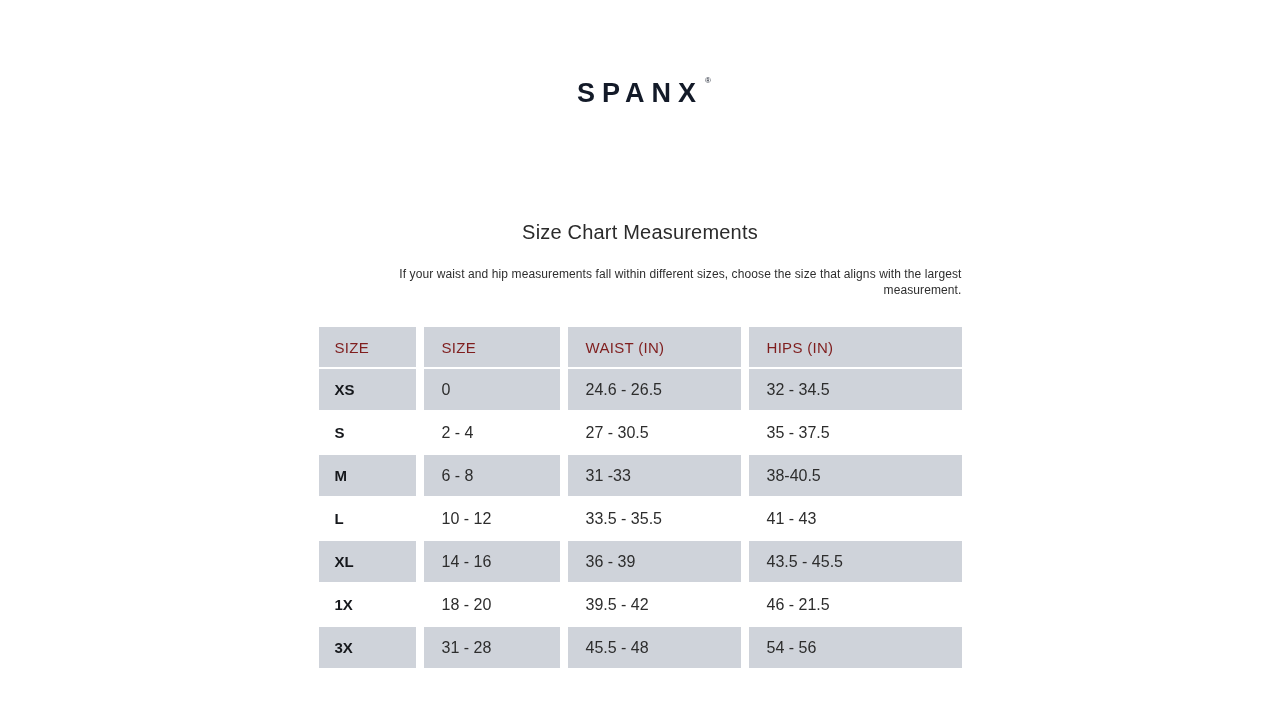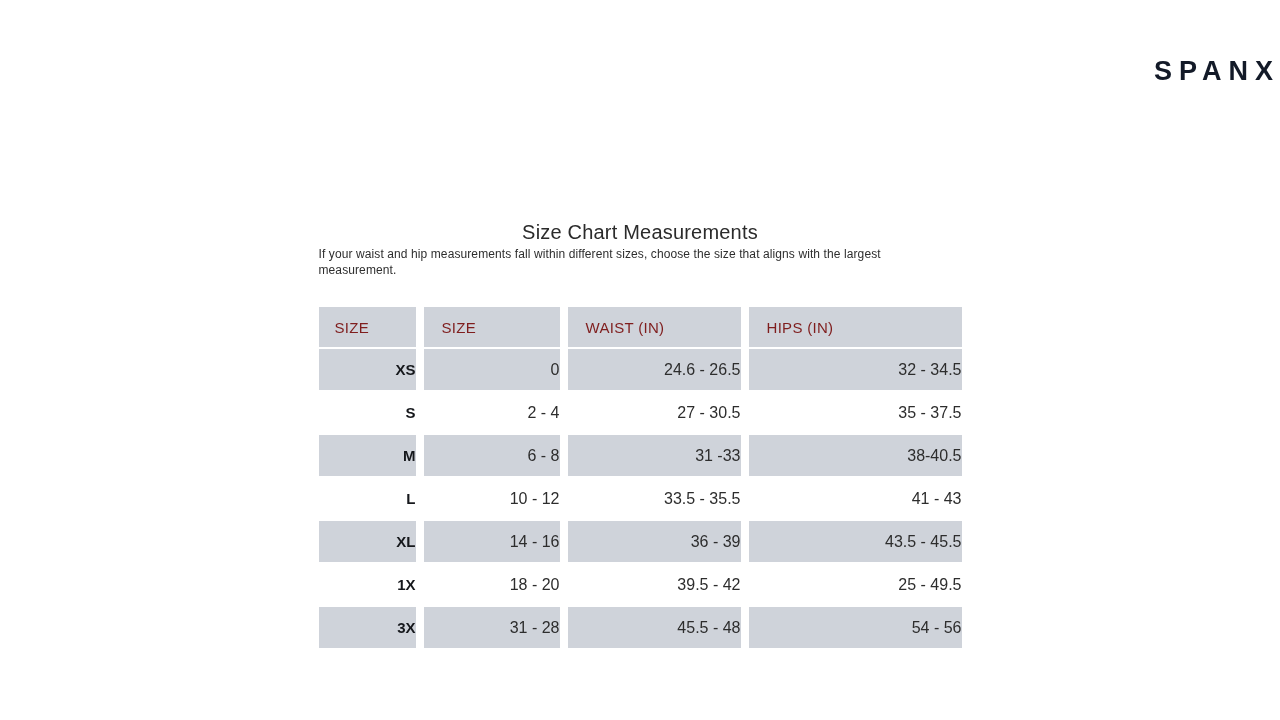--- a/index.html
+++ b/index.html
@@ -3,22 +3,22 @@
 <meta charset="utf-8">
 <style>
   * { margin: 0; padding: 0; box-sizing: border-box; }
   html, body {
     width: 1280px; height: 720px;
     background: #ffffff;
     font-family: "Liberation Sans", "DejaVu Sans", sans-serif;
     overflow: hidden;
   }
   .logo-wrap {
-    text-align: right;
-    padding-top: 56px;
+    text-align: center;
+    padding-top: 78px;
     height: 100px;
   }
   .logo {
     display: inline-block;
     position: relative;
     font-size: 27px;
     font-weight: 700;
     letter-spacing: 7px;
     color: #131a28;
   }
@@ -37,22 +37,22 @@
   .page-title {
     margin-top: 118px;
     text-align: center;
     font-size: 20px;
     font-weight: 400;
     line-height: 28px;
     color: #2b2b2b;
     letter-spacing: 0.2px;
   }
   .page-subtitle {
-    margin-top: 0;
-    text-align: left;
+    margin-top: 20px;
+    text-align: right;
     font-size: 12px;
     font-weight: 400;
     line-height: 16px;
     color: #2e2e2e;
     letter-spacing: 0.1px;
   }
   table.size-chart {
     margin-top: 29px;
     width: 643px;
     table-layout: fixed;
@@ -75,21 +75,20 @@
     font-weight: 400;
     color: #7f1d1d;
     letter-spacing: 0.3px;
     background: #cfd3da;
   }
   .size-chart td {
     height: 43px;
     font-size: 16px;
     font-weight: 400;
     border-top: 2px solid #ffffff;
-    text-align: right;
   }
   .size-chart th + th, .size-chart td + td {
     border-left: 8px solid #ffffff;
     padding-left: 18px;
   }
   .size-chart tbody tr:nth-child(odd) td { background: #cfd3da; }
   .size-chart tbody tr:nth-child(even) td { background: #ffffff; }
   .size-chart td.row-label {
     font-weight: 700;
     font-size: 15px;
@@ -153,21 +152,21 @@
       <tr>
         <td class="row-label">XL</td>
         <td>14 - 16</td>
         <td>36 - 39</td>
         <td>43.5 - 45.5</td>
       </tr>
       <tr>
         <td class="row-label">1X</td>
         <td>18 - 20</td>
         <td>39.5 - 42</td>
-        <td>25 - 49.5</td>
+        <td>46 - 21.5</td>
       </tr>
       <tr>
         <td class="row-label">3X</td>
         <td>31 - 28</td>
         <td>45.5 - 48</td>
         <td>54 - 56</td>
       </tr>
     </tbody>
   </table>
 </div>

